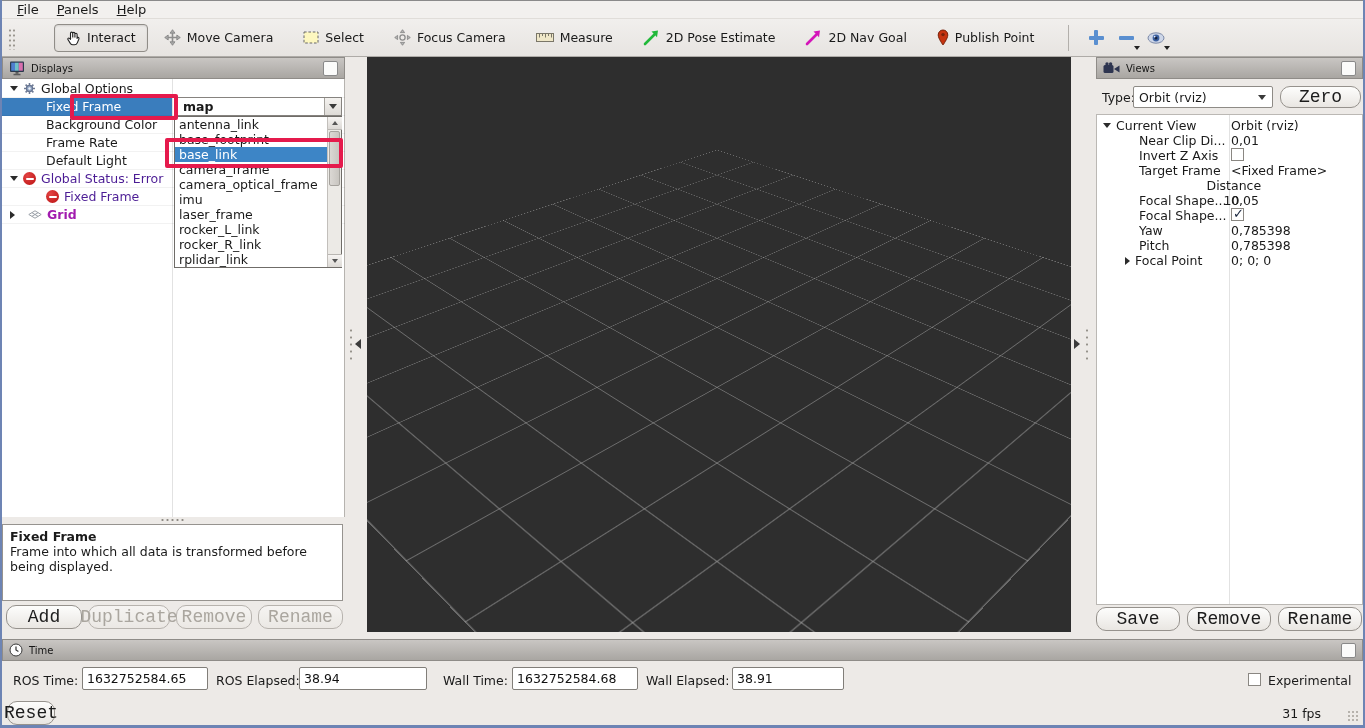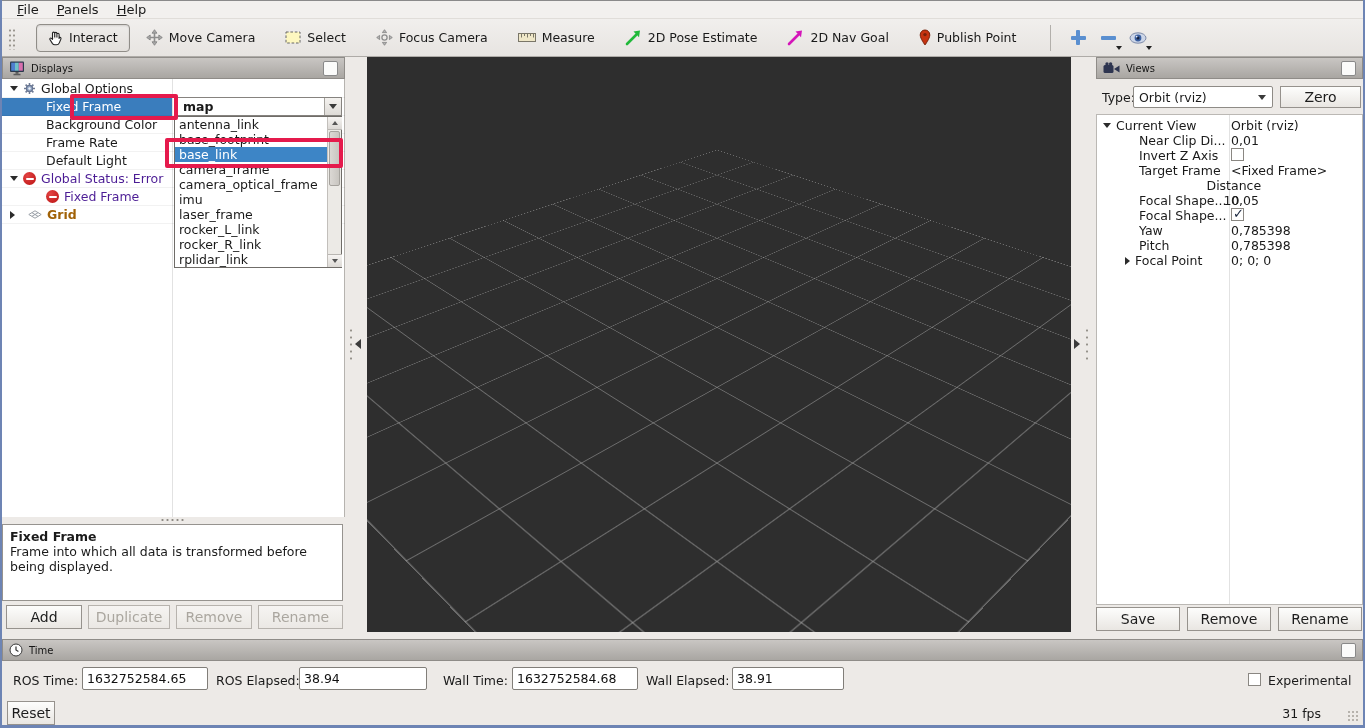--- a/index.html
+++ b/index.html
@@ -18,21 +18,21 @@
 
   
   .menubar{position:absolute;left:2px;top:1px;right:2px;height:18px;background:#f2f0ee;
     display:flex;align-items:center;padding-left:6px;font-size:13px;border-bottom:1px solid #e0ddd9;}
   .menu-item{display:inline-block;padding:0 9px;cursor:default;}
   .menu-item::first-letter{text-decoration:underline;}
 
   
   .toolbar{position:absolute;left:2px;top:19px;right:2px;height:38px;
     background:linear-gradient(#f1efed,#e7e4e1);border-bottom:1px solid #aeaba7;
-    display:flex;align-items:center;padding-left:34px;}
+    display:flex;align-items:center;padding-left:52px;}
   .tb-handle{position:absolute;left:6px;top:9px;width:8px;height:22px;
     background-image:radial-gradient(circle,#9a968f 1px,transparent 1.2px);
     background-size:4px 5px;}
   .tool{display:flex;align-items:center;gap:6px;margin-right:30px;white-space:nowrap;cursor:default;}
   .tool.active{border:1px solid #908d88;border-radius:4px;background:linear-gradient(#eeecea,#e3e0dc);
     padding:5px 11px;margin-right:16px;box-shadow:inset 0 1px 2px rgba(0,0,0,.12);}
   .tb-sep{width:1px;height:26px;background:#b2afab;margin:0 12px 0 4px;}
   .iconbtn{position:relative;width:30px;height:28px;display:flex;align-items:center;justify-content:center;}
   .iconbtn .caret{position:absolute;right:1px;bottom:2px;width:0;height:0;
     border-left:3.5px solid transparent;border-right:3.5px solid transparent;border-top:4px solid #222;}
@@ -53,21 +53,21 @@
   .trow{position:absolute;left:2px;width:343px;height:18px;display:flex;align-items:center;}
   .trow .name{width:170px;height:18px;display:flex;align-items:center;gap:5px;border-bottom:1px solid rgba(0,0,0,.05);}
   .trow .val{flex:1;height:18px;border-bottom:1px solid rgba(0,0,0,.05);}
   .trow .name.sel{background:#3a7dbd;color:#fff;}
   .exp-down{width:0;height:0;border-left:4.5px solid transparent;border-right:4.5px solid transparent;border-top:5.5px solid #2b2b2b;}
   .exp-right{width:0;height:0;border-top:4.5px solid transparent;border-bottom:4.5px solid transparent;border-left:5.5px solid #2b2b2b;}
   .ind1{margin-left:8px;} .ind3{margin-left:44px;}
   .erricon{width:13px;height:13px;border-radius:50%;background:radial-gradient(circle at 35% 30%,#e24444,#bb1111);position:relative;flex:none;}
   .erricon::after{content:"";position:absolute;left:2.5px;top:5.5px;width:8px;height:2.2px;background:#fff;border-radius:1px;}
   .redtext{color:#4c1d95;}
-  .gridlabel{color:#a16207;font-weight:bold;}
+  .gridlabel{color:#a21caf;font-weight:bold;}
 
   
   .combo{position:absolute;left:174px;top:97px;width:168px;height:19px;background:#fff;
     border:1px solid #86837f;display:flex;align-items:center;z-index:15;}
   .combo .ctext{padding-left:8px;flex:1;font-weight:bold;}
   .combo .cbtn{width:17px;height:17px;background:linear-gradient(#f4f2ef,#dedbd7);border-left:1px solid #a5a29d;
     display:flex;align-items:center;justify-content:center;}
   .carr{width:0;height:0;border-left:4px solid transparent;border-right:4px solid transparent;border-top:5px solid #3a3a3a;}
   .dlist{position:absolute;left:174px;top:116px;width:168px;height:152px;background:#fff;
     border:1px solid #6f6c68;z-index:20;}
@@ -85,21 +85,21 @@
   
   .anno{position:absolute;border:4px solid #e51a4c;z-index:30;pointer-events:none;border-radius:2px;}
 
   
   .dp-splitdots{position:absolute;left:160px;top:518px;width:26px;height:4px;
     background-image:radial-gradient(circle,#8f8b85 1px,transparent 1.2px);background-size:5px 4px;}
   .dp-desc{position:absolute;left:2px;top:524px;width:341px;height:77px;background:#fff;border:1px solid #96938f;
     padding:4px 7px;line-height:15px;}
   .dp-desc .dtitle{font-weight:bold;}
   .btn{position:absolute;height:24px;background:linear-gradient(#fdfdfc,#e9e6e2);border:1px solid #96928d;
-    border-radius:0;font-size:14px;color:#1c1c1c;display:flex;align-items:center;justify-content:center;}
+    border-radius:10px;font-size:18px;color:#1c1c1c;display:flex;align-items:center;justify-content:center;font-family:Liberation Mono, monospace;}
   .btn.disabled{color:#aaa69f;border-color:#b7b3ae;background:linear-gradient(#f6f4f2,#ebe8e4);}
 
   
   .gutter-dots{position:absolute;width:4px;height:34px;
     background-image:radial-gradient(circle,#96928b 1px,transparent 1.2px);background-size:4px 7px;}
   .coll-left{position:absolute;width:0;height:0;border-top:5px solid transparent;border-bottom:5px solid transparent;border-right:6.5px solid #3c3c3c;}
   .coll-right{position:absolute;width:0;height:0;border-top:5px solid transparent;border-bottom:5px solid transparent;border-left:6.5px solid #3c3c3c;}
   .viewport{position:absolute;left:367px;top:57px;width:704px;height:575px;background:#2e2e2e;overflow:hidden;}
   .grid-plane{position:absolute;left:350px;top:270px;width:760px;height:760px;margin-left:-380px;margin-top:-380px;
     background-image:

